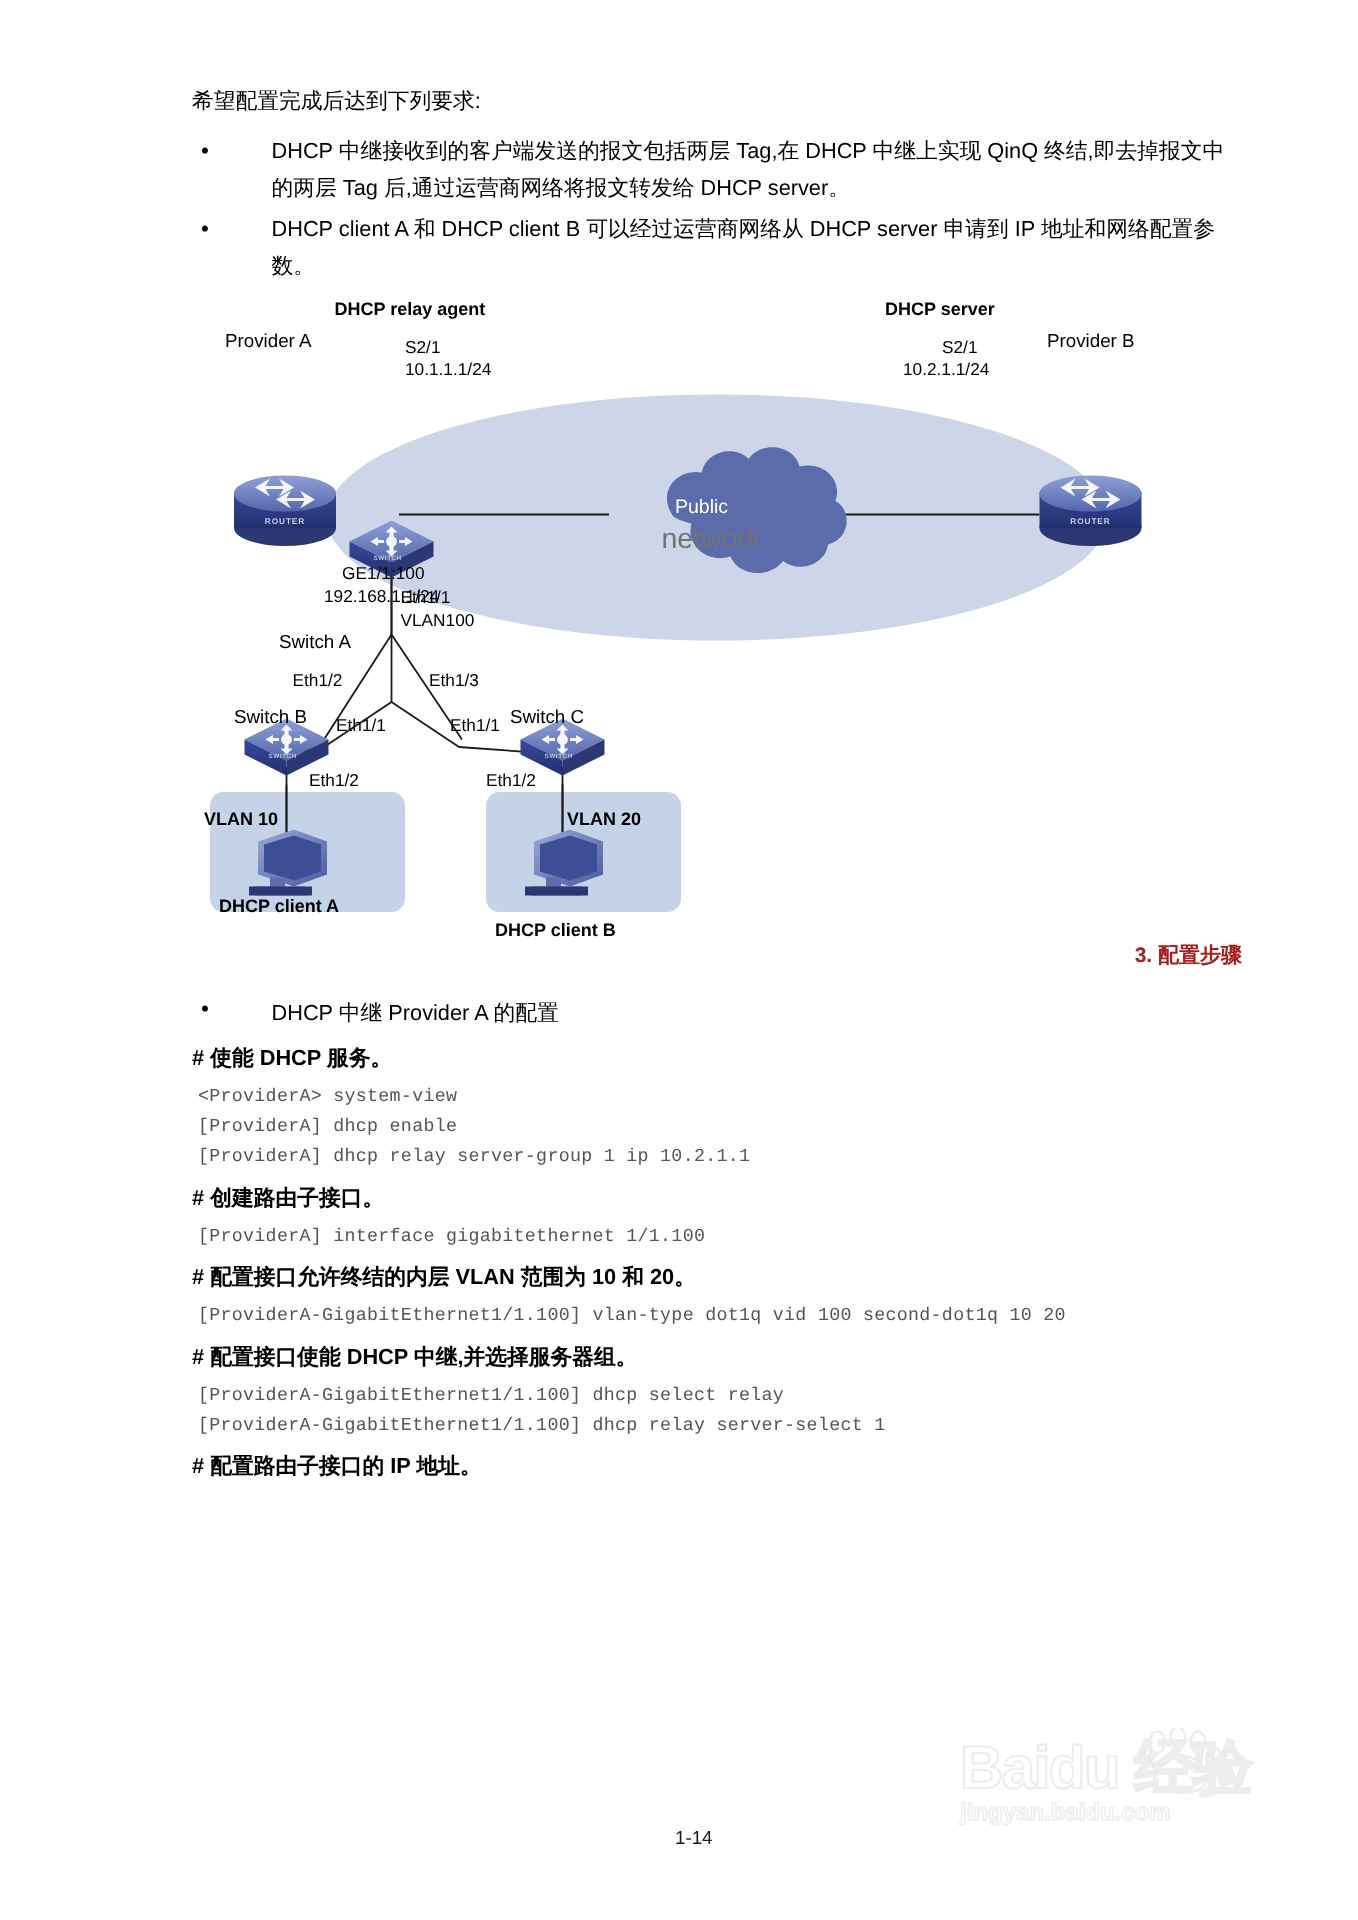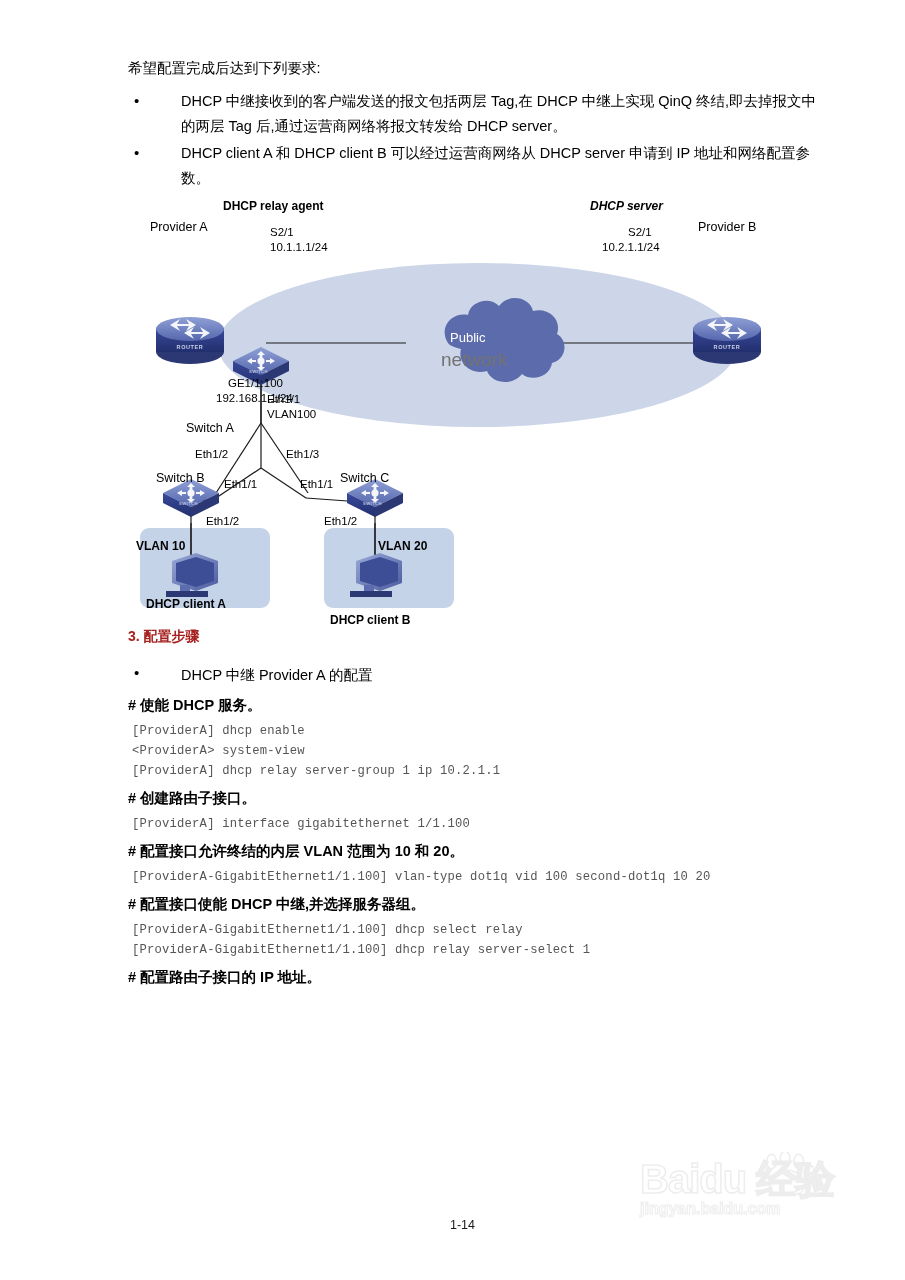--- a/index.html
+++ b/index.html
@@ -55,20 +55,21 @@
     color: #a62020;
     font-size: 14px;
     font-weight: bold;
     margin: 22px 0 14px 0;
   }
   h3.sect2 {
     color: #a62020;
     font-size: 14px;
     font-weight: bold;
     margin: 0 0 20px 0;
+    text-align: right;
   }
   .figcap {
     font-size: 13.5px;
     margin: 0 0 14px 0;
   }
   .cmt {
     font-size: 14.5px;
     font-weight: bold;
     margin: 11px 0 9px 0;
   }
@@ -295,21 +296,21 @@
 
         <g>
           <path d="M228 368 l24 -8 l22 8 l0 22 l-22 8 l-24 -8 z" fill="url(#gMon)"></path>
           <path d="M232 370 l20 -6 l18 6 l0 18 l-18 6 l-20 -6 z" fill="#3d4d96"></path>
           <path d="M236 392 l10 0 l0 6 l14 0 l0 6 l-34 0 l0 -6 l10 0 z" fill="#5c6cae"></path>
           <path d="M222 398 l42 0 l0 6 l-42 0 z" fill="#2b3873"></path>
         </g>
       </svg>
 
       <div class="dlabel b" style="left:95px;  top:6px;">DHCP relay agent</div>
-      <div class="dlabel b" style="left:462px; top:6px;font-style:italic;">DHCP server</div>
+      <div class="dlabel b" style="left:462px; top:6px;">DHCP server</div>
       <div class="dlabel big" style="left:22px;  top:26px;">Provider A</div>
       <div class="dlabel big" style="left:570px; top:26px;">Provider B</div>
 
       <div class="dlabel" style="left:142px; top:32px;">S2/1</div>
       <div class="dlabel" style="left:142px; top:47px;">10.1.1.1/24</div>
       <div class="dlabel" style="left:500px; top:32px;">S2/1</div>
       <div class="dlabel" style="left:474px; top:47px;">10.2.1.1/24</div>
 
       <div class="dlabel big" style="left:322px; top:137px; color:#ffffff; font-size:13px;">Public</div>
       <div class="dlabel big" style="left:313px; top:155px; color:#737373; font-size:19px;">network</div>
@@ -335,22 +336,22 @@
       <div class="dlabel b" style="left:250px; top:346px;">VLAN 20</div>
       <div class="dlabel b" style="left:18px;  top:404px;">DHCP client A</div>
       <div class="dlabel b" style="left:202px; top:420px;">DHCP client B</div>
     </div>
 
     <h3 class="sect2">3. 配置步骤</h3>
 
     <p class="step-bullet">DHCP 中继 Provider A 的配置</p>
 
     <p class="cmt"># 使能 DHCP 服务。</p>
+    <div class="cli">&lt;ProviderA&gt; system-view</div>
     <div class="cli">[ProviderA] dhcp enable</div>
-    <div class="cli">&lt;ProviderA&gt; system-view</div>
 
     <div class="cli">[ProviderA] dhcp relay server-group 1 ip 10.2.1.1</div>
 
     <p class="cmt"># 创建路由子接口。</p>
     <div class="cli">[ProviderA] interface gigabitethernet 1/1.100</div>
 
     <p class="cmt"># 配置接口允许终结的内层 VLAN 范围为 10 和 20。</p>
     <div class="cli">[ProviderA-GigabitEthernet1/1.100] vlan-type dot1q vid 100 second-dot1q 10 20</div>
 
     <p class="cmt"># 配置接口使能 DHCP 中继,并选择服务器组。</p>

